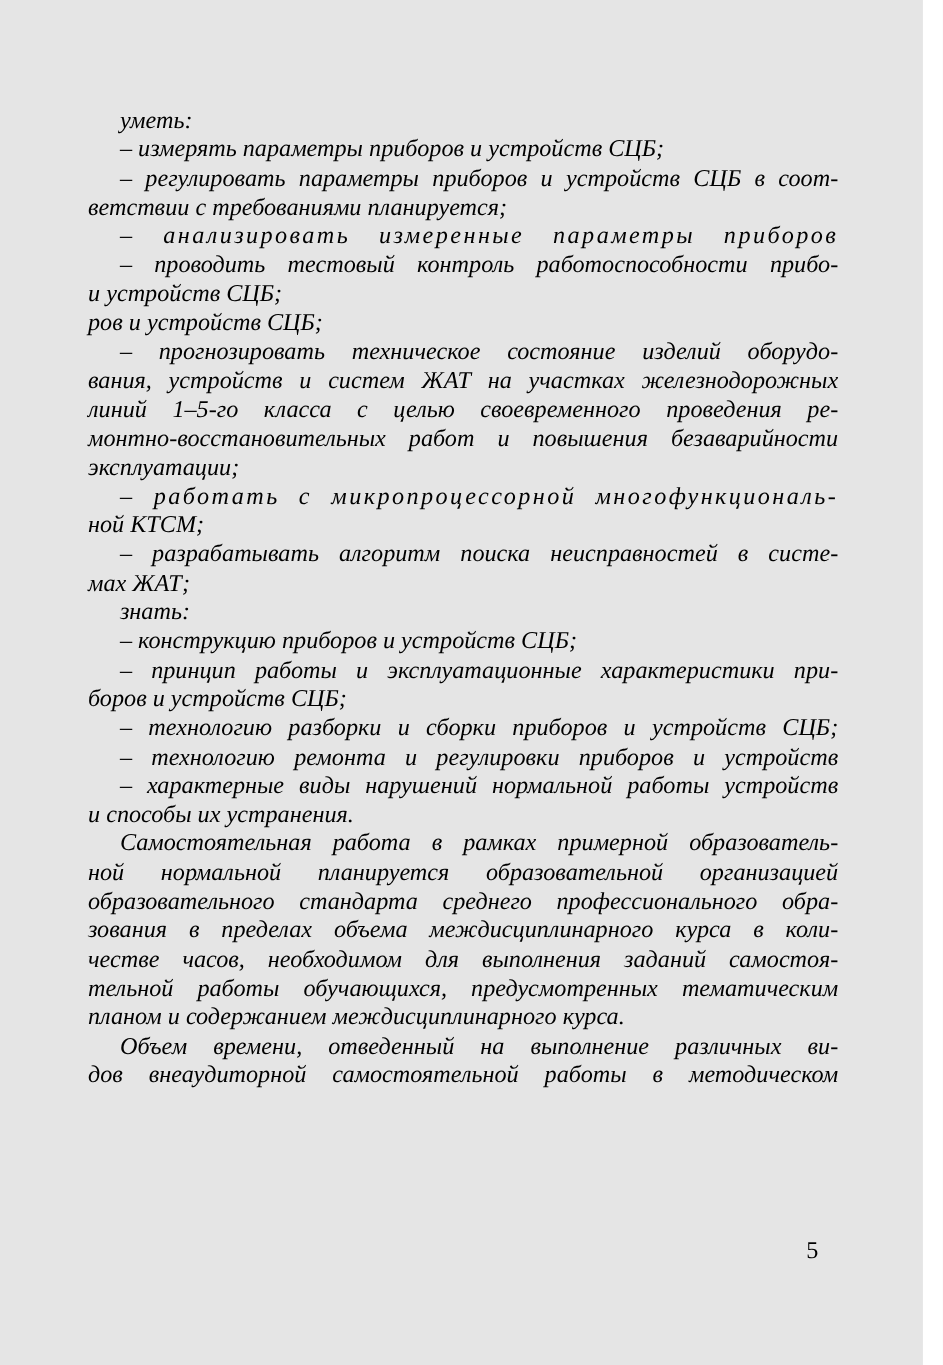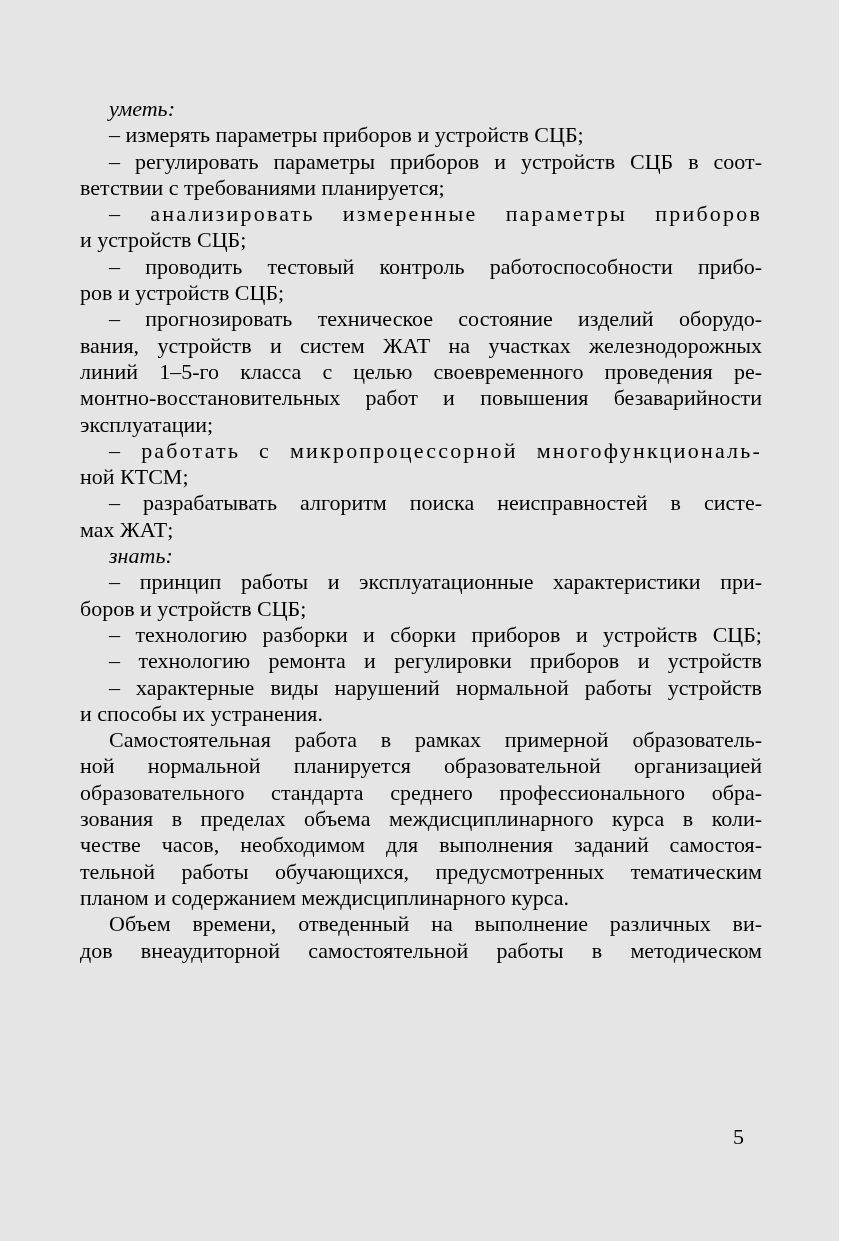--- a/index.html
+++ b/index.html
@@ -21,20 +21,21 @@
     left: 80px;
     top: 96px;
     width: 682px;
   }
   .line {
     font-size: 22px;
     line-height: 26.3px;
     height: 26.3px;
     white-space: normal;
     color: #000000;
+    font-style: italic;
   }
   .line.j {
     text-align: justify;
     text-align-last: justify;
   }
   .line.l {
     text-align: left;
     text-align-last: left;
   }
   .line.indent {
@@ -59,33 +60,34 @@
 </head>
 <body>
 
 <div class="page">
   <div class="text-block">
       <div class="line l indent italic">уметь:</div>
       <div class="line l indent">– измерять параметры приборов и устройств СЦБ;</div>
       <div class="line j indent">– регулировать параметры приборов и устройств СЦБ в соот-</div>
       <div class="line l">ветствии с требованиями планируется;</div>
       <div class="line j indent spaced">– анализировать измеренные параметры приборов</div>
+      <div class="line j indent">– проводить тестовый контроль работоспособности прибо-</div>
       <div class="line l">и устройств СЦБ;</div>
-      <div class="line j indent">– проводить тестовый контроль работоспособности прибо-</div>
       <div class="line l">ров и устройств СЦБ;</div>
       <div class="line j indent">– прогнозировать техническое состояние изделий оборудо-</div>
       <div class="line j">вания, устройств и систем ЖАТ на участках железнодорожных</div>
       <div class="line j">линий 1–5-го класса с целью своевременного проведения ре-</div>
       <div class="line j">монтно-восстановительных работ и повышения безаварийности</div>
       <div class="line l">эксплуатации;</div>
       <div class="line j indent spaced">– работать с микропроцессорной многофункциональ-</div>
       <div class="line l">ной КТСМ;</div>
       <div class="line j indent">– разрабатывать алгоритм поиска неисправностей в систе-</div>
       <div class="line l">мах ЖАТ;</div>
       <div class="line l indent italic">знать:</div>
+      <div class="line l indent">– конструкцию приборов и устройств СЦБ;</div>
       <div class="line j indent">– принцип работы и эксплуатационные характеристики при-</div>
       <div class="line l">боров и устройств СЦБ;</div>
       <div class="line j indent">– технологию разборки и сборки приборов и устройств СЦБ;</div>
       <div class="line j indent">– технологию ремонта и регулировки приборов и устройств</div>
       <div class="line j indent">– характерные виды нарушений нормальной работы устройств</div>
       <div class="line l">и способы их устранения.</div>
       <div class="line j indent">Самостоятельная работа в рамках примерной образователь-</div>
       <div class="line j">ной нормальной планируется образовательной организацией</div>
       <div class="line j">образовательного стандарта среднего профессионального обра-</div>
       <div class="line j">зования в пределах объема междисциплинарного курса в коли-</div>

